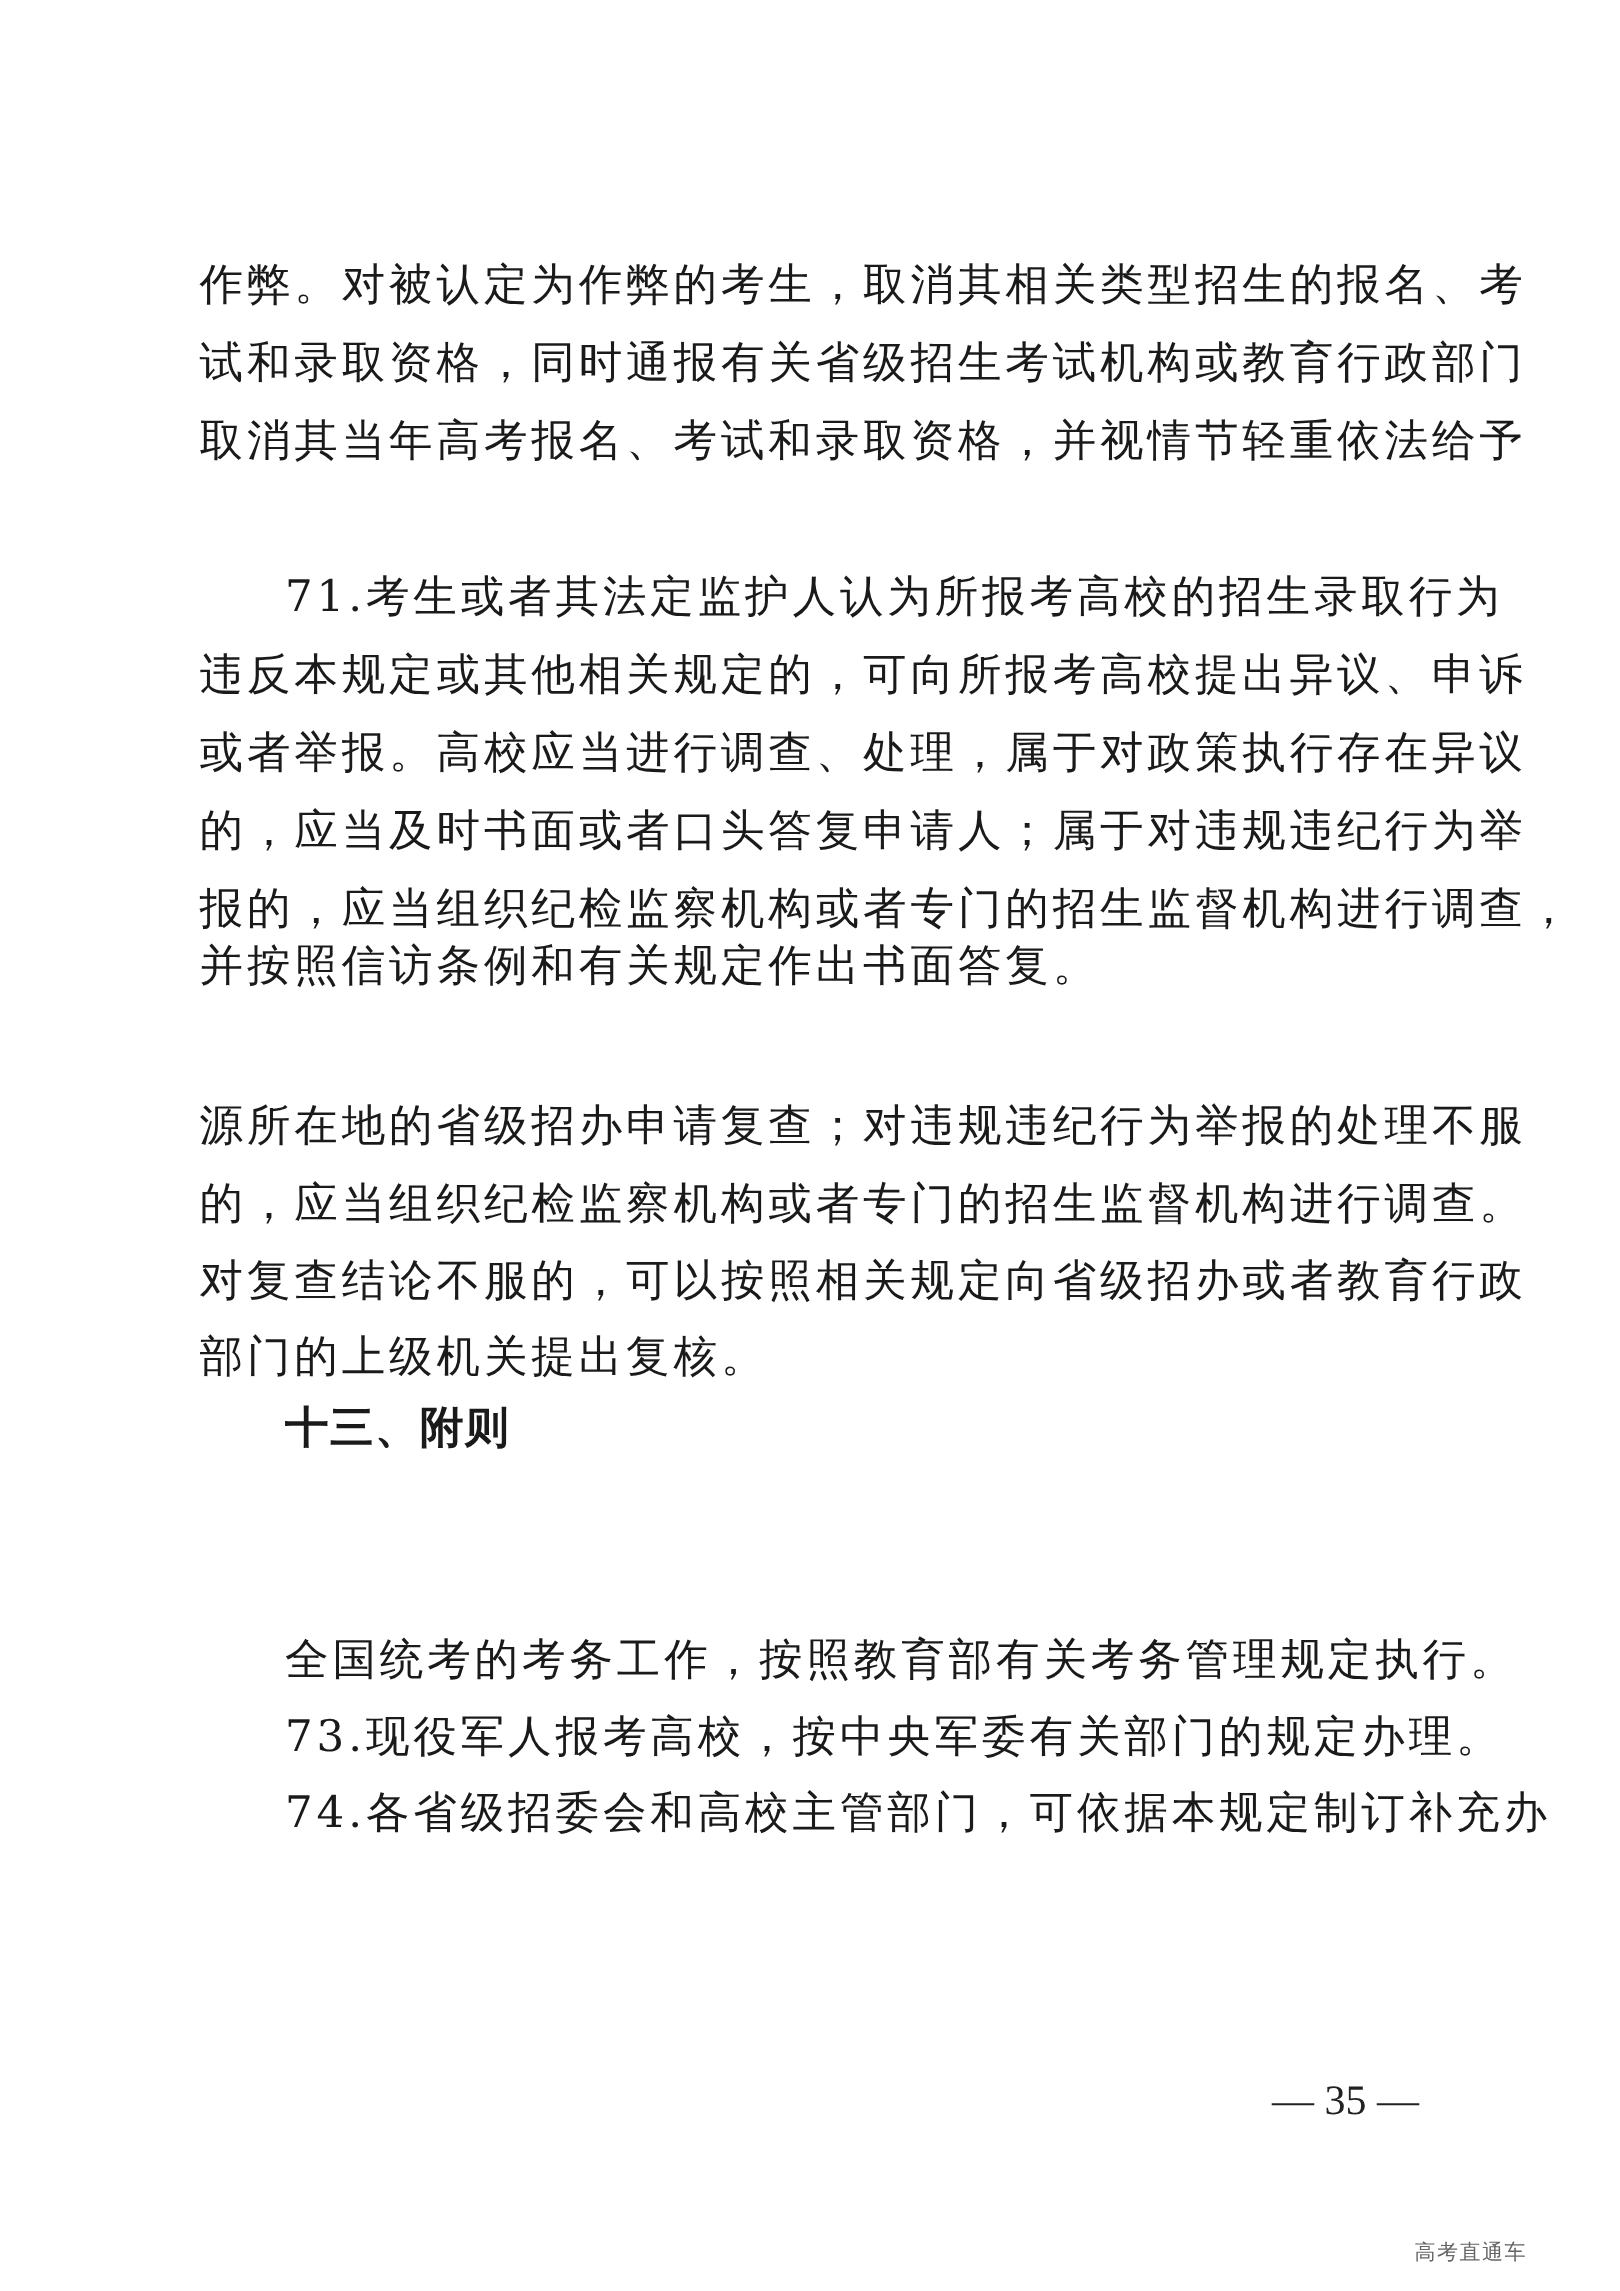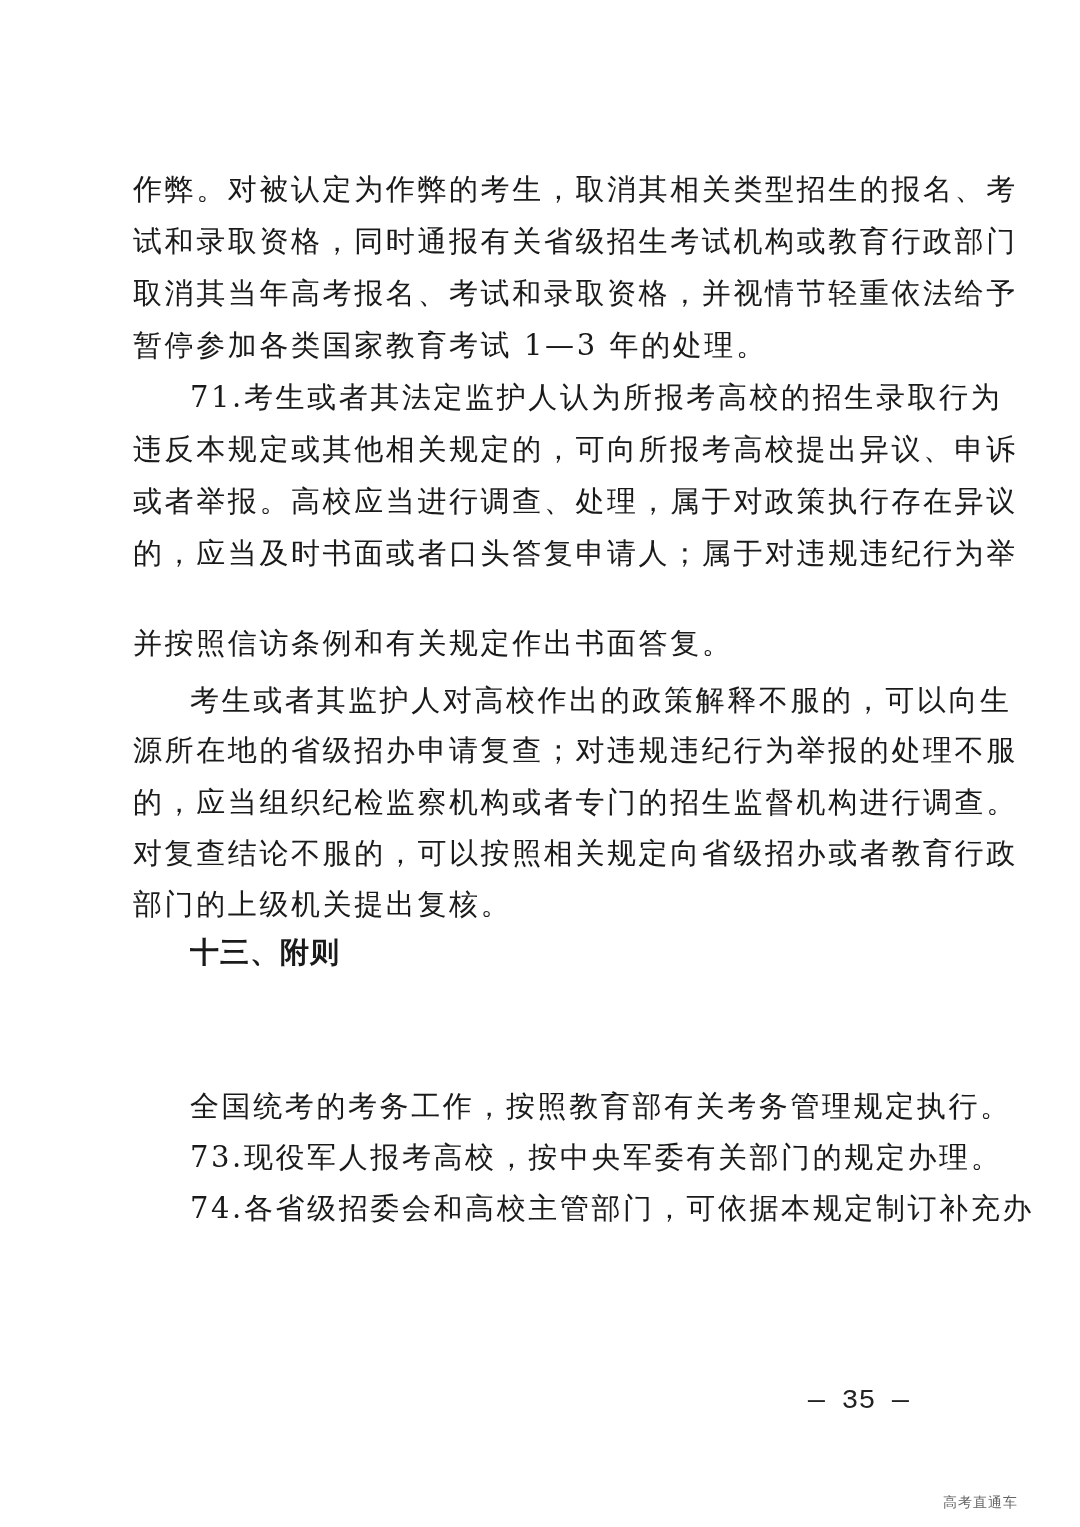--- a/index.html
+++ b/index.html
@@ -10,44 +10,43 @@
   }
   .page { position:absolute; left:0; top:0; width:872px; height:1527px;margin-top:10px; }
   .line {
     position:absolute; left:133px; width:815px;
     font-size:29px; line-height:40px; white-space:nowrap;
     letter-spacing:2.6px;
   }
   .line.indent { left:190px; width:758px; }
   .heading { font-family: Liberation Serif, serif; font-weight:bold; letter-spacing:1px; }
   .pageno {
-    position:absolute; left:808px; top:1373px; font-size:28px; line-height:36px;
-    font-family:Liberation Mono, monospace; color:#222; white-space:nowrap;
+    position:absolute; left:848px; top:1373px; font-size:28px; line-height:36px;
+    font-family:Liberation Serif, serif; color:#222; white-space:nowrap;
   }
   .watermark {
     position:absolute; left:943px; top:1478px; font-size:14px; line-height:28px;
     font-family:"DejaVu Sans", sans-serif; color:#666; white-space:nowrap; letter-spacing:1px;
   }
 </style>
 </head>
 <body>
 
 <div class="page">
   <div class="line" style="top:159px">作弊。对被认定为作弊的考生，取消其相关类型招生的报名、考</div>
   <div class="line" style="top:211px">试和录取资格，同时通报有关省级招生考试机构或教育行政部门</div>
   <div class="line" style="top:263px">取消其当年高考报名、考试和录取资格，并视情节轻重依法给予</div>
-  <div class="line" style="top:315px">暂停参加各类国家教育考试 1—3 年的处理。</div>
 
   <div class="line indent" style="top:367px">71.考生或者其法定监护人认为所报考高校的招生录取行为</div>
   <div class="line" style="top:419px">违反本规定或其他相关规定的，可向所报考高校提出异议、申诉</div>
   <div class="line" style="top:471px">或者举报。高校应当进行调查、处理，属于对政策执行存在异议</div>
   <div class="line" style="top:523px">的，应当及时书面或者口头答复申请人；属于对违规违纪行为举</div>
+  <div class="line" style="top:575px">报的，应当组织纪检监察机构或者专门的招生监督机构进行调查，</div>
   <div class="line" style="top:613px">并按照信访条例和有关规定作出书面答复。</div>
 
-  <div class="line indent" style="top:670px">考生或者其监护人对高校作出的政策解释不服的，可以向生</div>
   <div class="line" style="top:720px">源所在地的省级招办申请复查；对违规违纪行为举报的处理不服</div>
   <div class="line" style="top:772px">的，应当组织纪检监察机构或者专门的招生监督机构进行调查。</div>
   <div class="line" style="top:823px">对复查结论不服的，可以按照相关规定向省级招办或者教育行政</div>
   <div class="line" style="top:874px">部门的上级机关提出复核。</div>
 
   <div class="line indent heading" style="top:922px">十三、附则</div>
   <div class="line indent" style="top:1076px">全国统考的考务工作，按照教育部有关考务管理规定执行。</div>
   <div class="line indent" style="top:1127px">73.现役军人报考高校，按中央军委有关部门的规定办理。</div>
   <div class="line indent" style="top:1178px">74.各省级招委会和高校主管部门，可依据本规定制订补充办</div>
 

